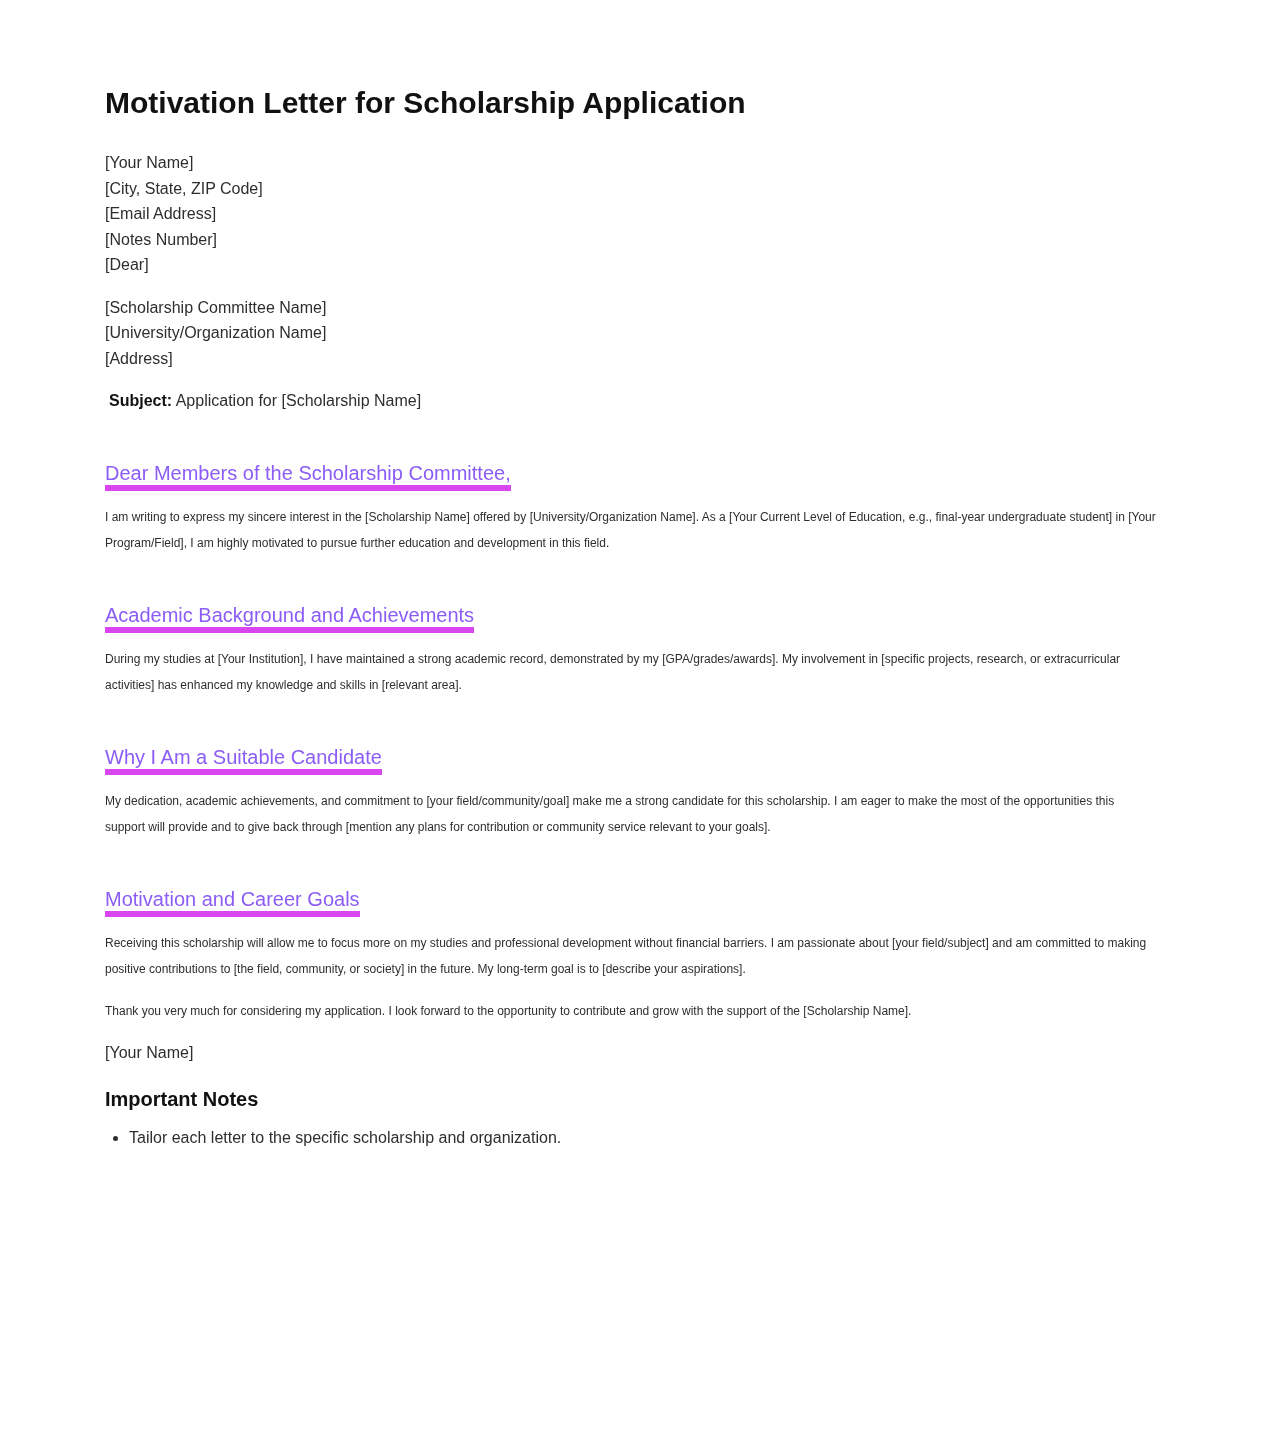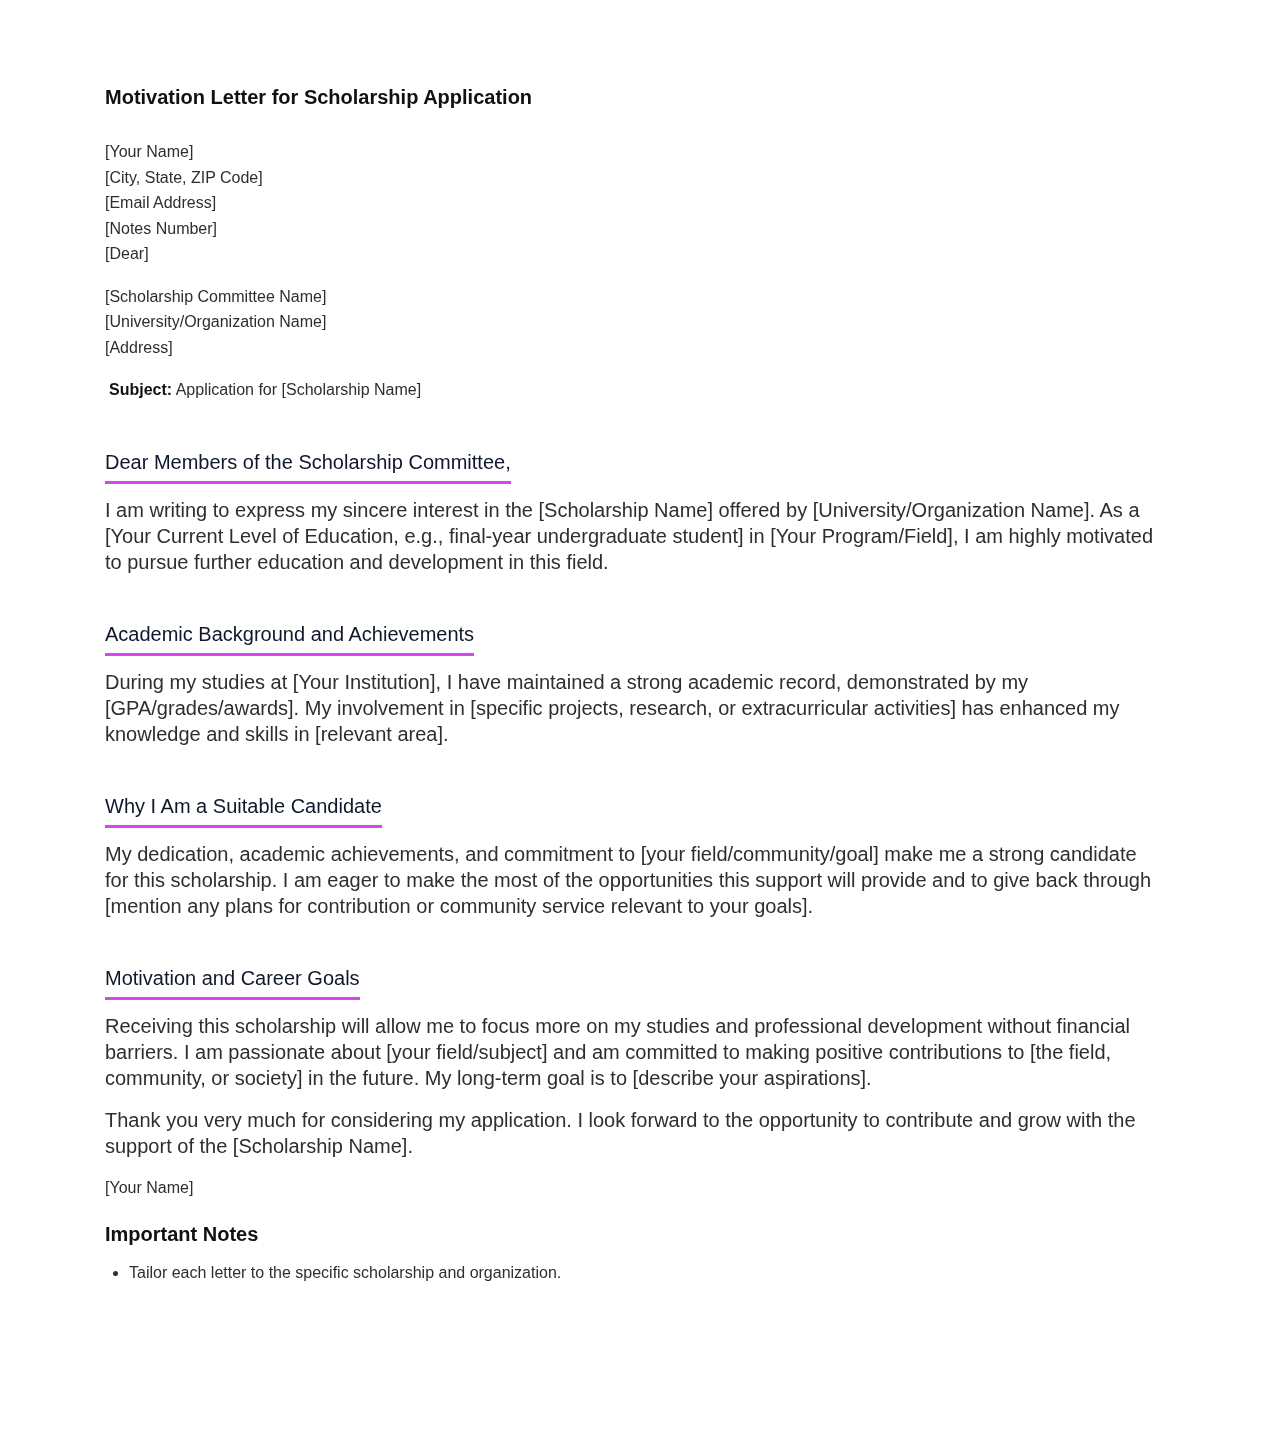--- a/index.html
+++ b/index.html
@@ -11,21 +11,21 @@
     font-family: "Liberation Sans", "DejaVu Sans", sans-serif;
     color: #2e2e2e;
     -webkit-font-smoothing: antialiased;
   }
   .content {
     padding: 86px 106px 0 105px;
     height: 1306px;          
     overflow: hidden;
   }
   .title {
-    font-size: 20px;
+    font-size: 30px;
     font-weight: 700;
     color: #111111;
     margin: 0 0 30px 0;
   }
   .addr-block { margin: 0 0 17px 0; }
   .addr-line {
     font-size: 16px;
     line-height: 25.5px;
     color: #2e2e2e;
   }
@@ -34,26 +34,25 @@
     line-height: 25.5px;
     margin: 4px;
     color: #2e2e2e;
   }
   .subject .subj-label { font-weight: 700; color: #111111; }
   .sec-h-wrap { margin: 48px 0 13px 0; }
   .sec-h {
     display: inline-block;
     font-size: 20px;
     font-weight: 400;
-    color: #0f172a;
-    padding-bottom: 7px;
-    border-bottom: 3px solid #d946ef;
+    color: #8b5cf6;
+    border-bottom: 6px solid #d946ef;
   }
   .body-p {
-    font-size: 20px;
+    font-size: 12px;
     line-height: 26px;
     margin: 0 0 16px 0;
     color: #2e2e2e;
   }
   .signoff-block { margin: 14px 0 0 0; }
   .signoff-line {
     font-size: 16px;
     line-height: 26px;
     color: #2e2e2e;
   }

